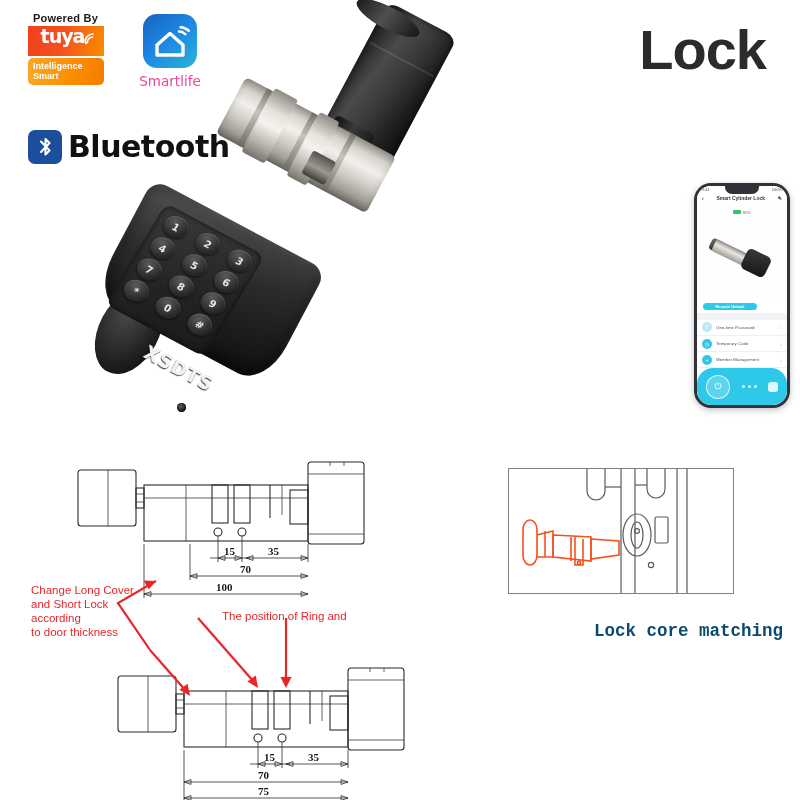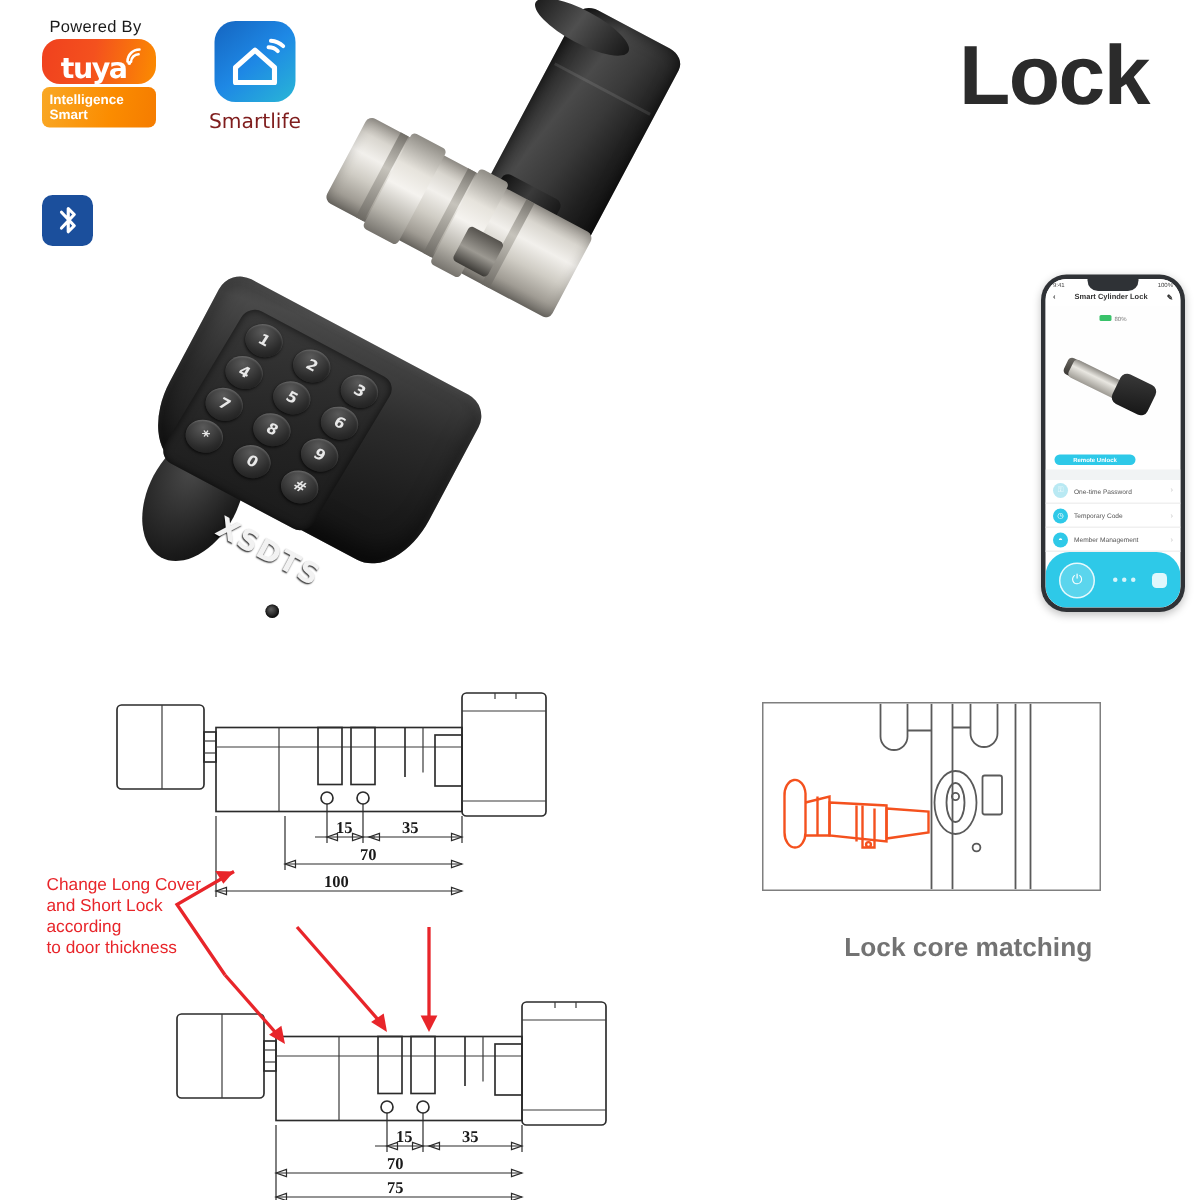--- a/index.html
+++ b/index.html
@@ -9,28 +9,28 @@
     font-family:"Liberation Sans", sans-serif;
     position:relative;
     overflow:hidden;
     -webkit-font-smoothing:antialiased;
   }
   .abs{position:absolute;}
 
   
   #badges{left:28px;top:12px;width:200px;height:160px;}
   .powered-by{
-    font-size:11px;font-weight:normal;color:#1a1a1a;letter-spacing:.2px;
+    font-size:11px;font-weight:bold;color:#1a1a1a;letter-spacing:.2px;
     margin-left:5px;margin-bottom:2px;
   }
   .tuya-logo{width:76px;}
   .tuya-top{
     background:linear-gradient(100deg,#f0411e 0%,#f4511e 45%,#fb8c00 100%);
-    border-radius:12px;height:30px;
-    display:flex;align-items:flex-end;justify-content:center;
+    border-radius:0;height:30px;
+    display:flex;align-items:flex-start;justify-content:center;
     position:relative;
   }
   .tuya-word{
     color:#fff;font-size:19px;font-weight:bold;letter-spacing:-1px;
     font-family:"DejaVu Sans",sans-serif;line-height:1;
     margin-right:7px;margin-top:1px;
   }
   .tuya-wifi{position:absolute;right:7px;top:5px;}
   .tuya-bot{
     background:linear-gradient(100deg,#f9a825 0%,#fb8c00 60%,#f57c00 100%);
@@ -41,21 +41,21 @@
   }
 
   
   #smartlife{left:130px;top:14px;width:80px;text-align:center;}
   .sl-tile{
     width:54px;height:54px;border-radius:14px;margin:0 auto;
     background:linear-gradient(140deg,#1565c0 0%,#1e88e5 50%,#29b6d6 100%);
     position:relative;
   }
   .sl-name{
-    margin-top:5px;font-size:13.5px;color:#7f1d1d;font-weight:normal;
+    margin-top:5px;font-size:13.5px;color:#ec4899;font-weight:normal;
     font-family:"DejaVu Sans",sans-serif;
   }
 
   
   #bt{left:28px;top:130px;display:flex;align-items:center;}
   .bt-tile{
     width:34px;height:34px;border-radius:7px;background:#1b4f9c;
     display:flex;align-items:center;justify-content:center;
   }
   .bt-word{
@@ -272,23 +272,23 @@
   #annot-cover{left:31px;top:583px;width:150px;}
   #annot-ring{left:222px;top:609px;width:185px;}
 
   
   #illus{left:508px;top:468px;width:275px;}
   .illus-frame{
     width:224px;height:124px;border:1.5px solid #7f7f7f;background:#fff;
     position:relative;overflow:hidden;
   }
   .illus-caption{
-    margin-top:22px;text-align:center;color:#737373;
+    margin-top:22px;text-align:right;color:#0c4a6e;
     font-size:17.5px;font-weight:bold;line-height:30px;
-    font-family:Liberation Sans, sans-serif;
+    font-family:Liberation Mono, monospace;
   }
 </style>
 </head>
 <body>
 
 <div class="abs" id="badges">
 
   <div class="tuya-logo">
     <div class="powered-by">Powered By</div>
     <div class="tuya-top">
@@ -318,20 +318,21 @@
   </div>
   <div class="sl-name">Smartlife</div>
 </div>
 
 <div class="abs" id="bt">
   <div class="bt-tile">
     <svg width="19" height="24" viewBox="0 0 19 24">
       <path d="M5 6.5 L13.5 15.5 L9.5 19.5 L9.5 4 L13.5 8 L5 17" stroke="#fff" stroke-width="2.1" fill="none" stroke-linejoin="round" stroke-linecap="round"></path>
     </svg>
   </div>
+  <div class="bt-word">Bluetooth</div>
 </div>
 
 <div class="abs" id="color-title">Lock</div>
 
 <div class="abs" id="product">
   <div class="prod-stage">
 
     <div class="knob"></div>
     <div class="knob-cap"></div>
     <div class="knob-neck"></div>
@@ -558,20 +559,21 @@
 </div>
 
 <div class="abs annot" id="annot-cover">
   <div>Change Long Cover</div>
   <div>and Short Lock</div>
   <div>according</div>
   <div>to door thickness</div>
 </div>
 
 <div class="abs annot" id="annot-ring">
+  <div>The position of Ring and</div>
 </div>
 
 <div class="abs" id="illus">
   <div class="illus-frame">
     <svg width="224" height="124" viewBox="0 0 224 124">
 
       <g stroke="#5a5a5a" fill="none" stroke-width="1.2">
         <line x1="112" y1="0" x2="112" y2="124"></line>
         <line x1="126" y1="0" x2="126" y2="124"></line>
         <line x1="168" y1="0" x2="168" y2="124"></line>

